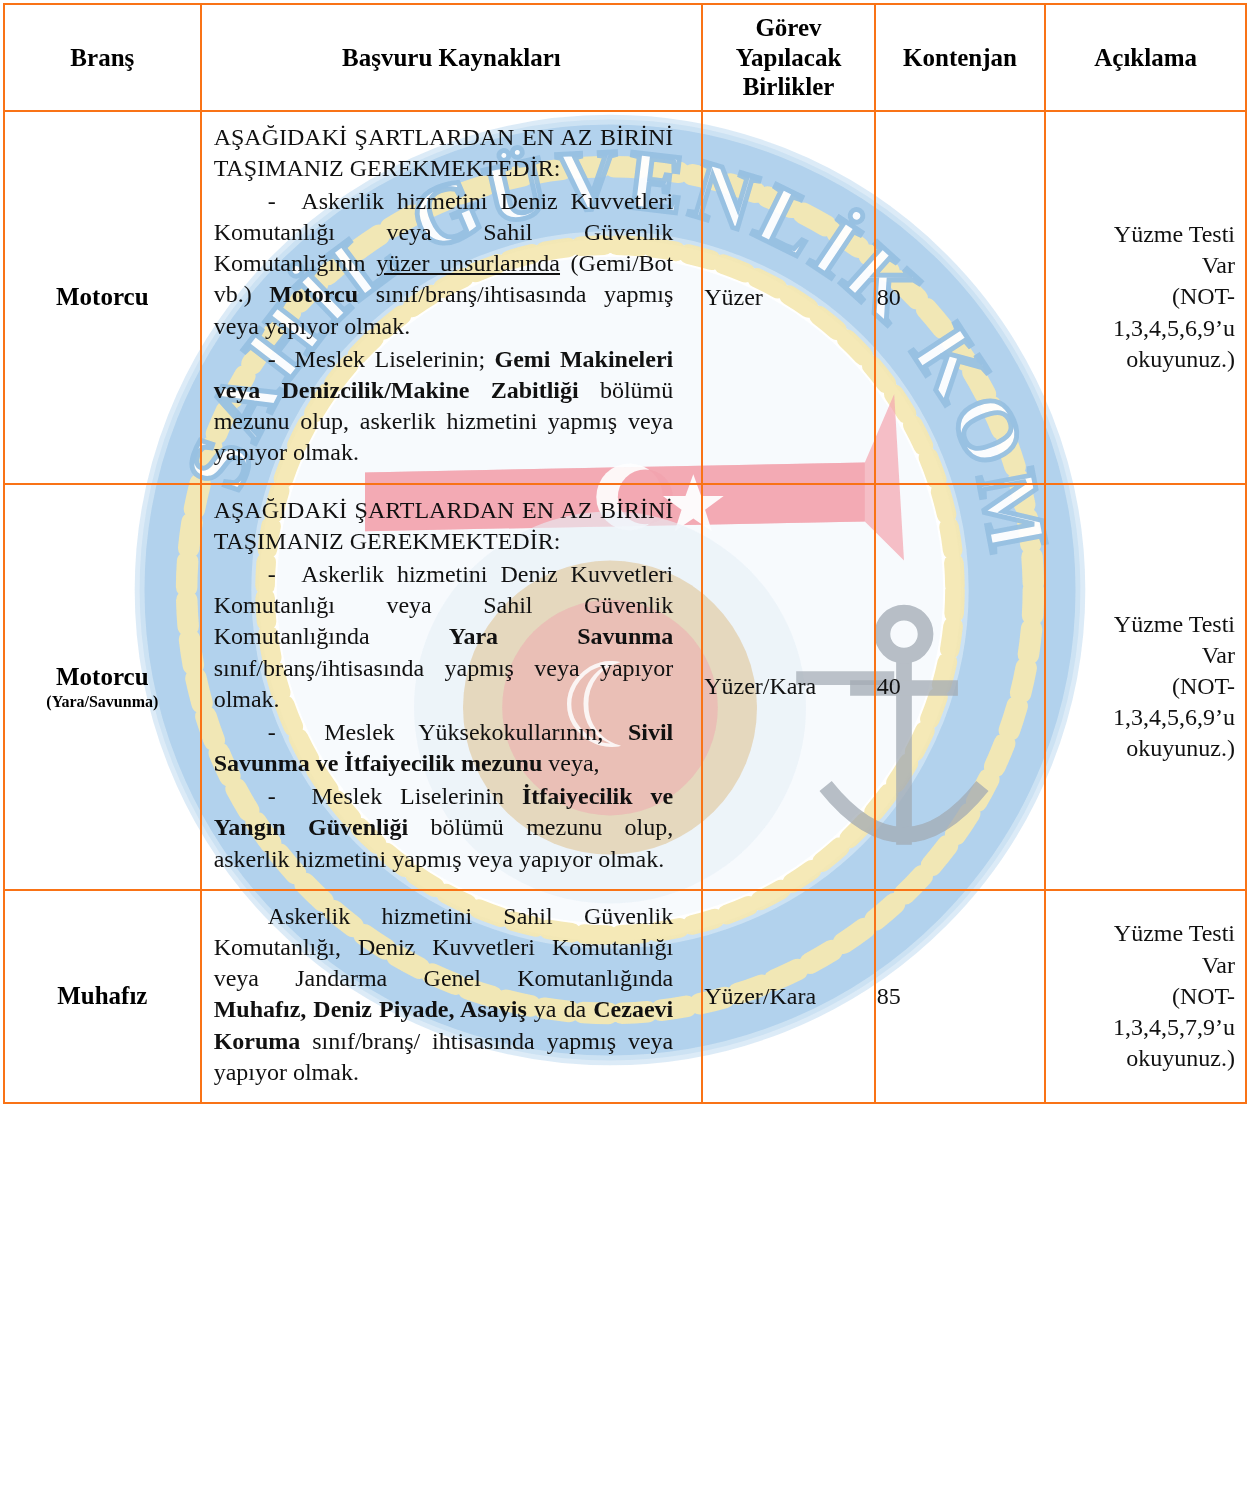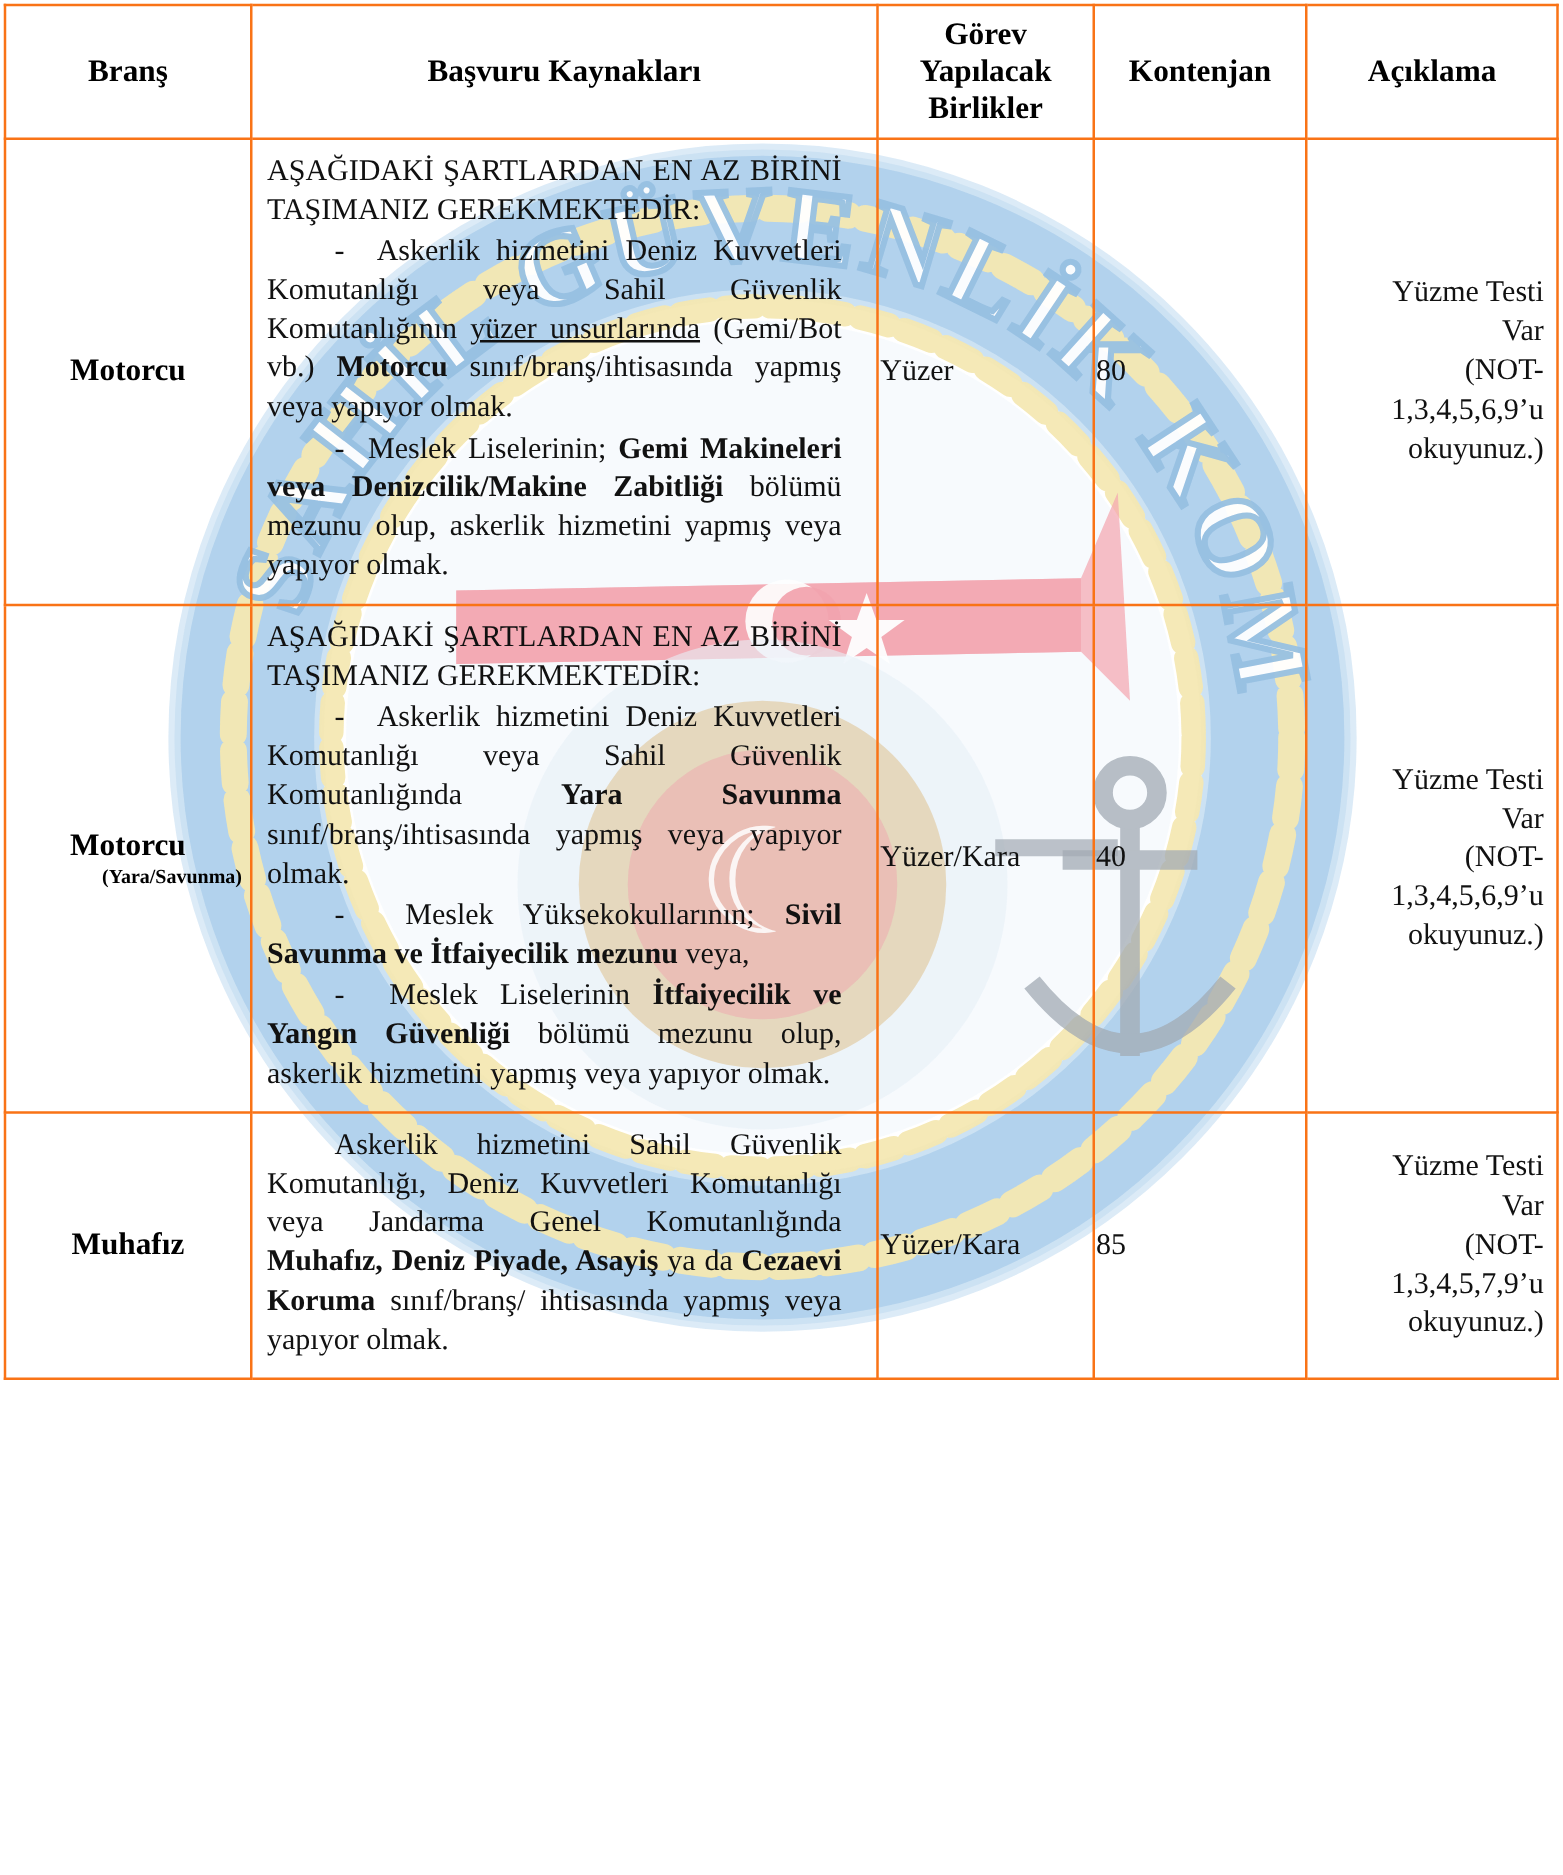--- a/index.html
+++ b/index.html
@@ -61,21 +61,20 @@
     font-weight: bold;
     font-size: 25px;
     padding: 4px 6px;
     color: #000;
   }
   td.cell-brans .sub {
     display: block;
     font-size: 16px;
     font-weight: bold;
     margin-top: 2px;
-    text-align: right;
   }
   td.cell-kaynak {
     text-align: justify;
     text-align-last: left;
     font-size: 24px;
     line-height: 1.30;
     padding: 10px 28px 12px 12px;
     vertical-align: top;
     color: #111;
   }

